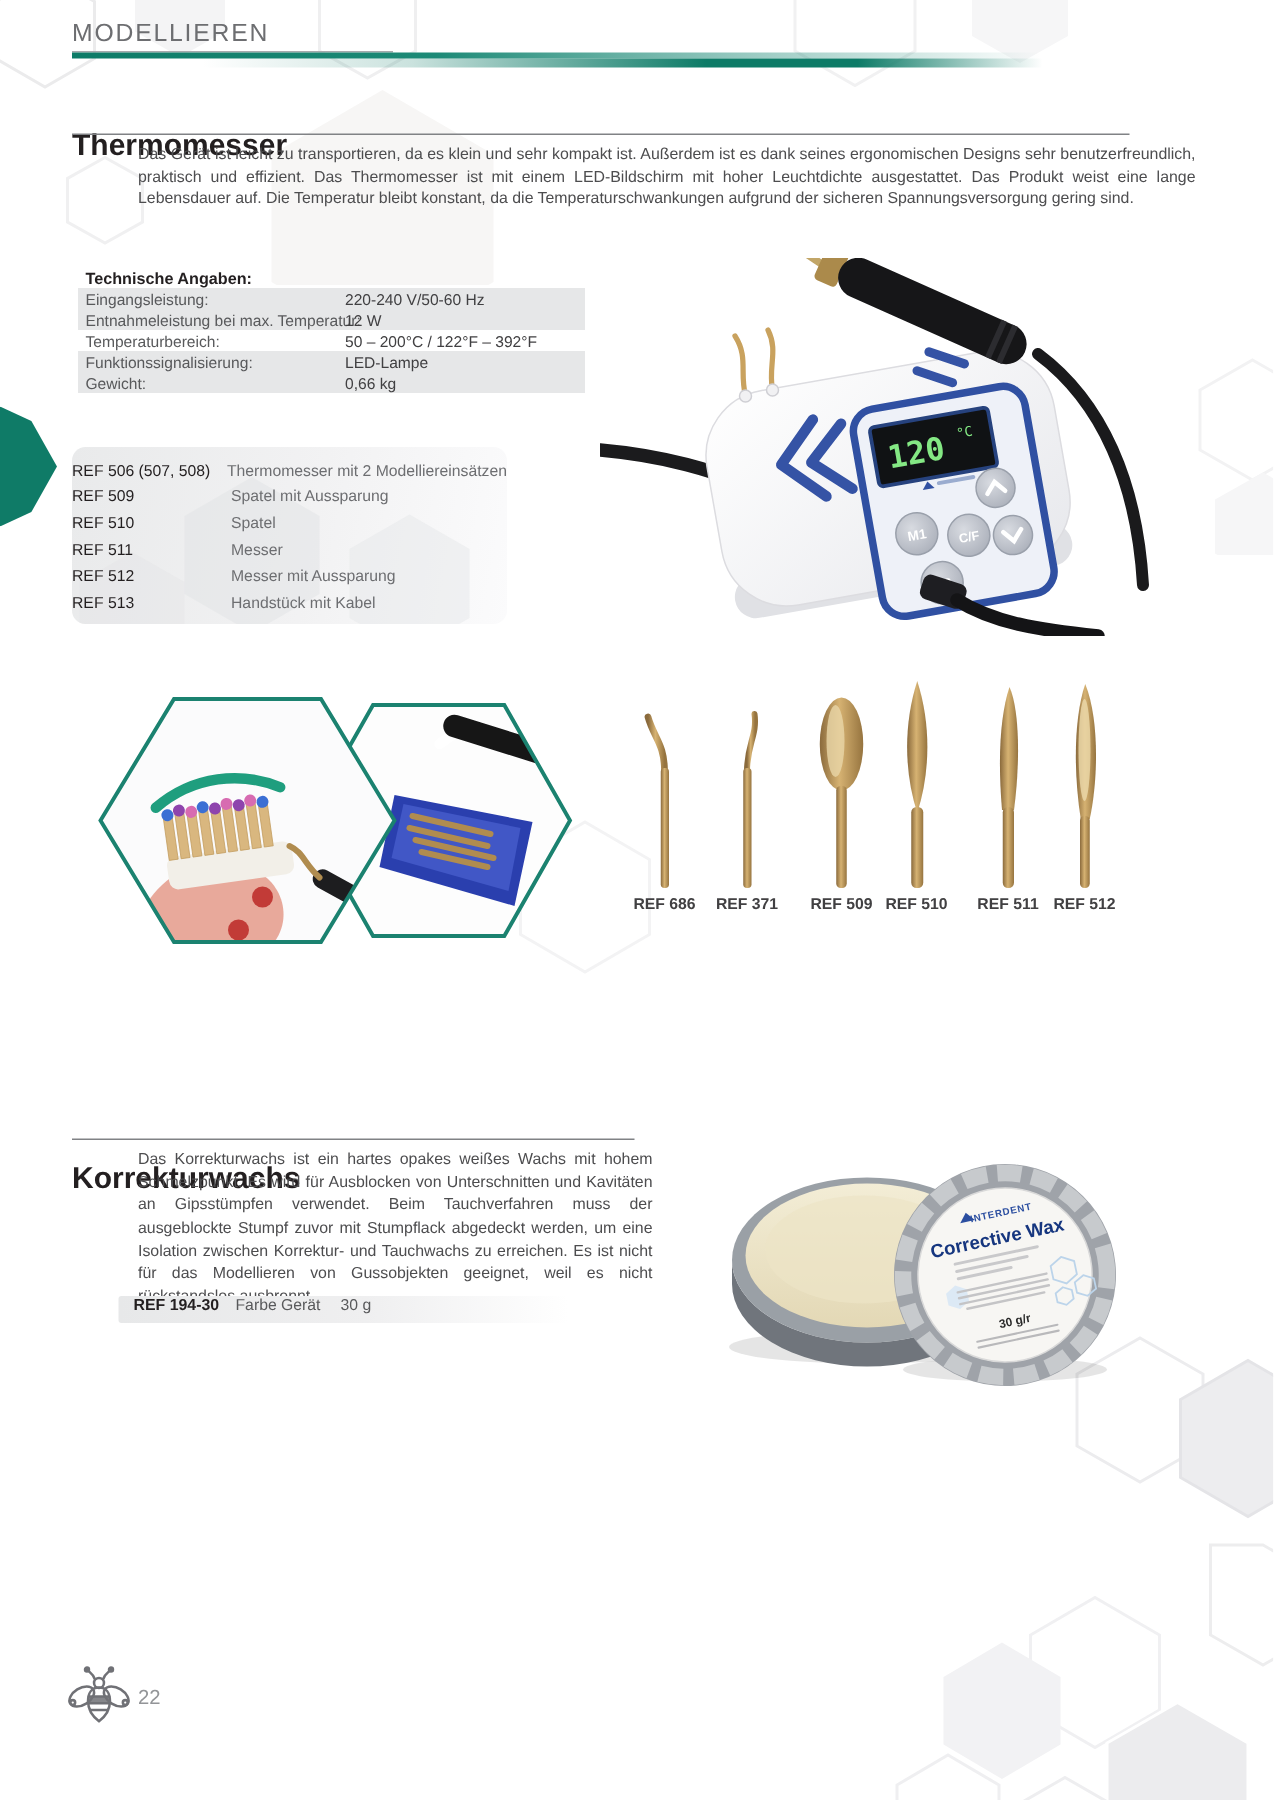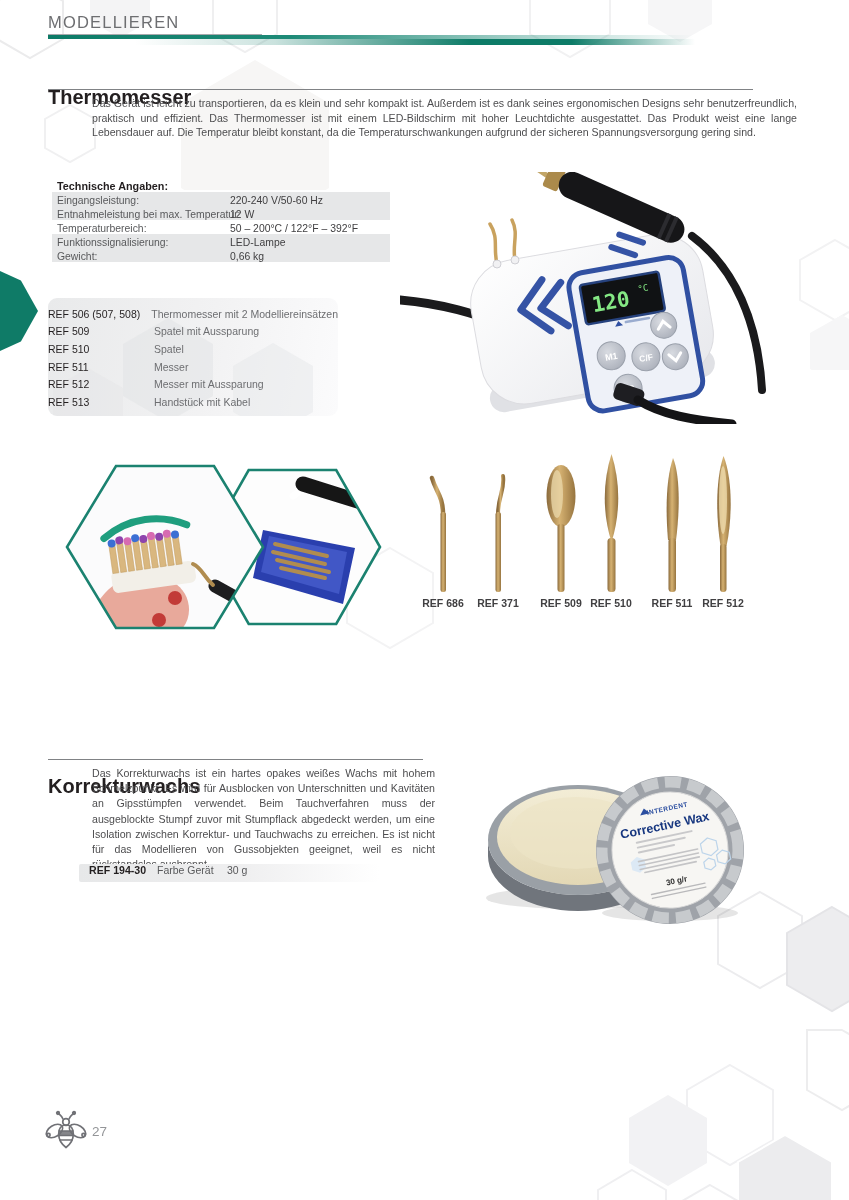--- a/index.html
+++ b/index.html
@@ -417,15 +417,15 @@
       <circle cx="4.5" cy="25" r="1.6"></circle>
       <ellipse cx="33.5" cy="21" rx="9" ry="5.6" transform="rotate(32 33.5 21)"></ellipse>
       <circle cx="39.5" cy="25" r="1.6"></circle>
       <path d="M22,15 C27,15 29.3,19 29.3,24 C29.3,30 26,34.5 22,37.5 C18,34.5 14.7,30 14.7,24 C14.7,19 17,15 22,15 Z"></path>
       <path d="M15.2,21 L28.8,21"></path>
         <path d="M14.8,25.5 L29.2,25.5"></path>
         <path d="M16,30 L28,30"></path>
     </g>
     <path d="M15.2,21 L28.8,21 L29.2,25.5 L14.8,25.5 Z" fill="#707176" opacity="0.85"></path>
   </svg>
-  <div class="page-number">27</div>
+  <div class="page-number">22</div>
 
 </div>
 
 </body></html>

